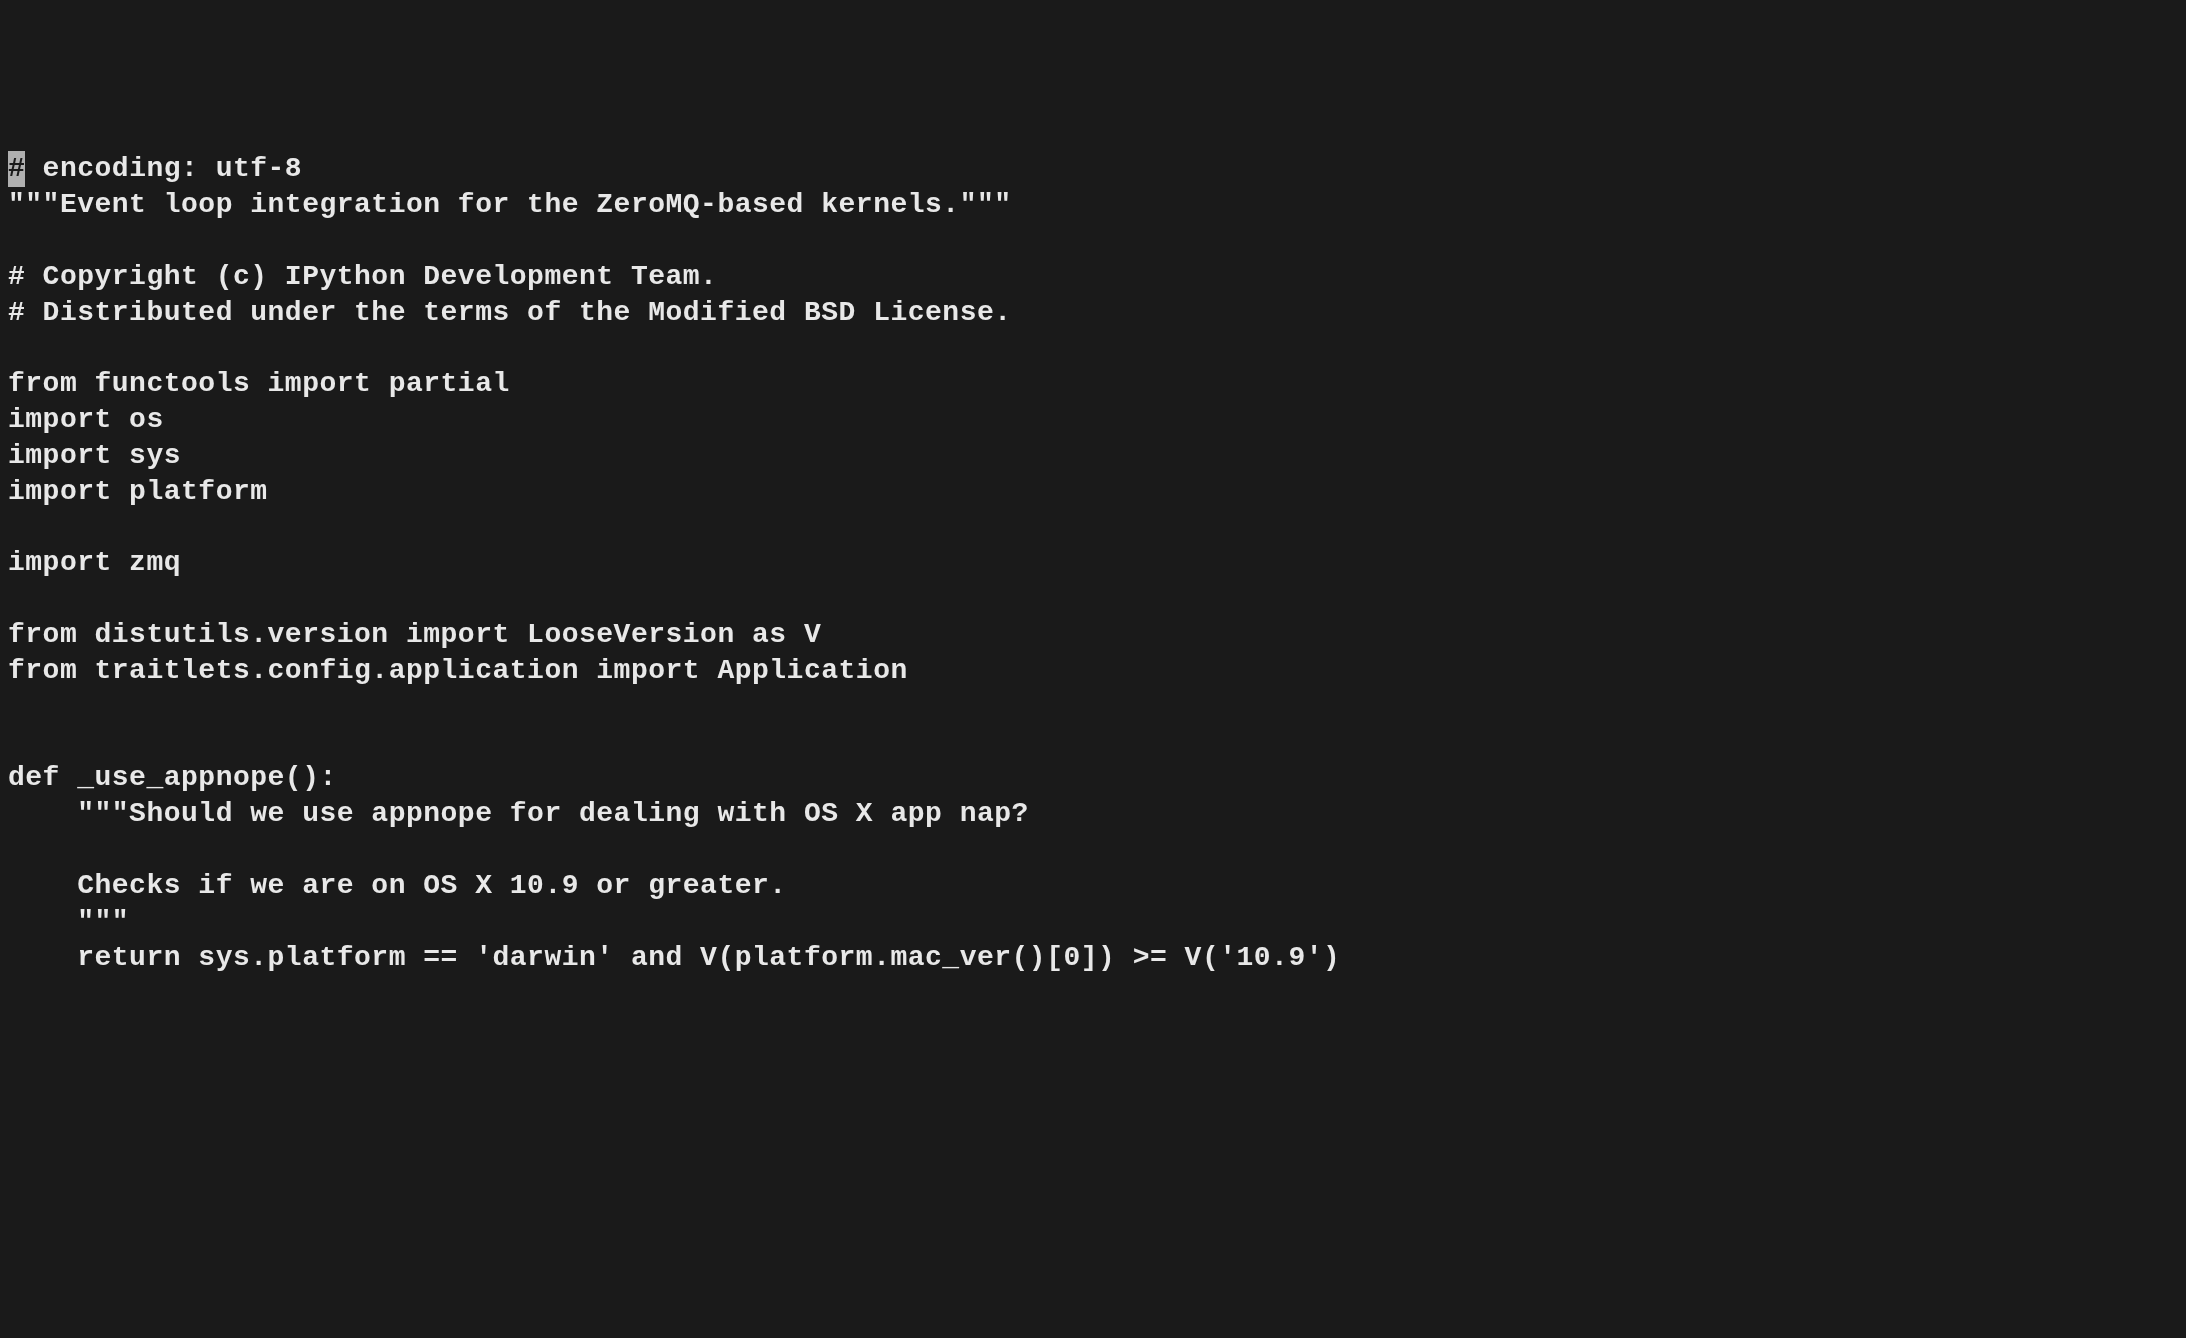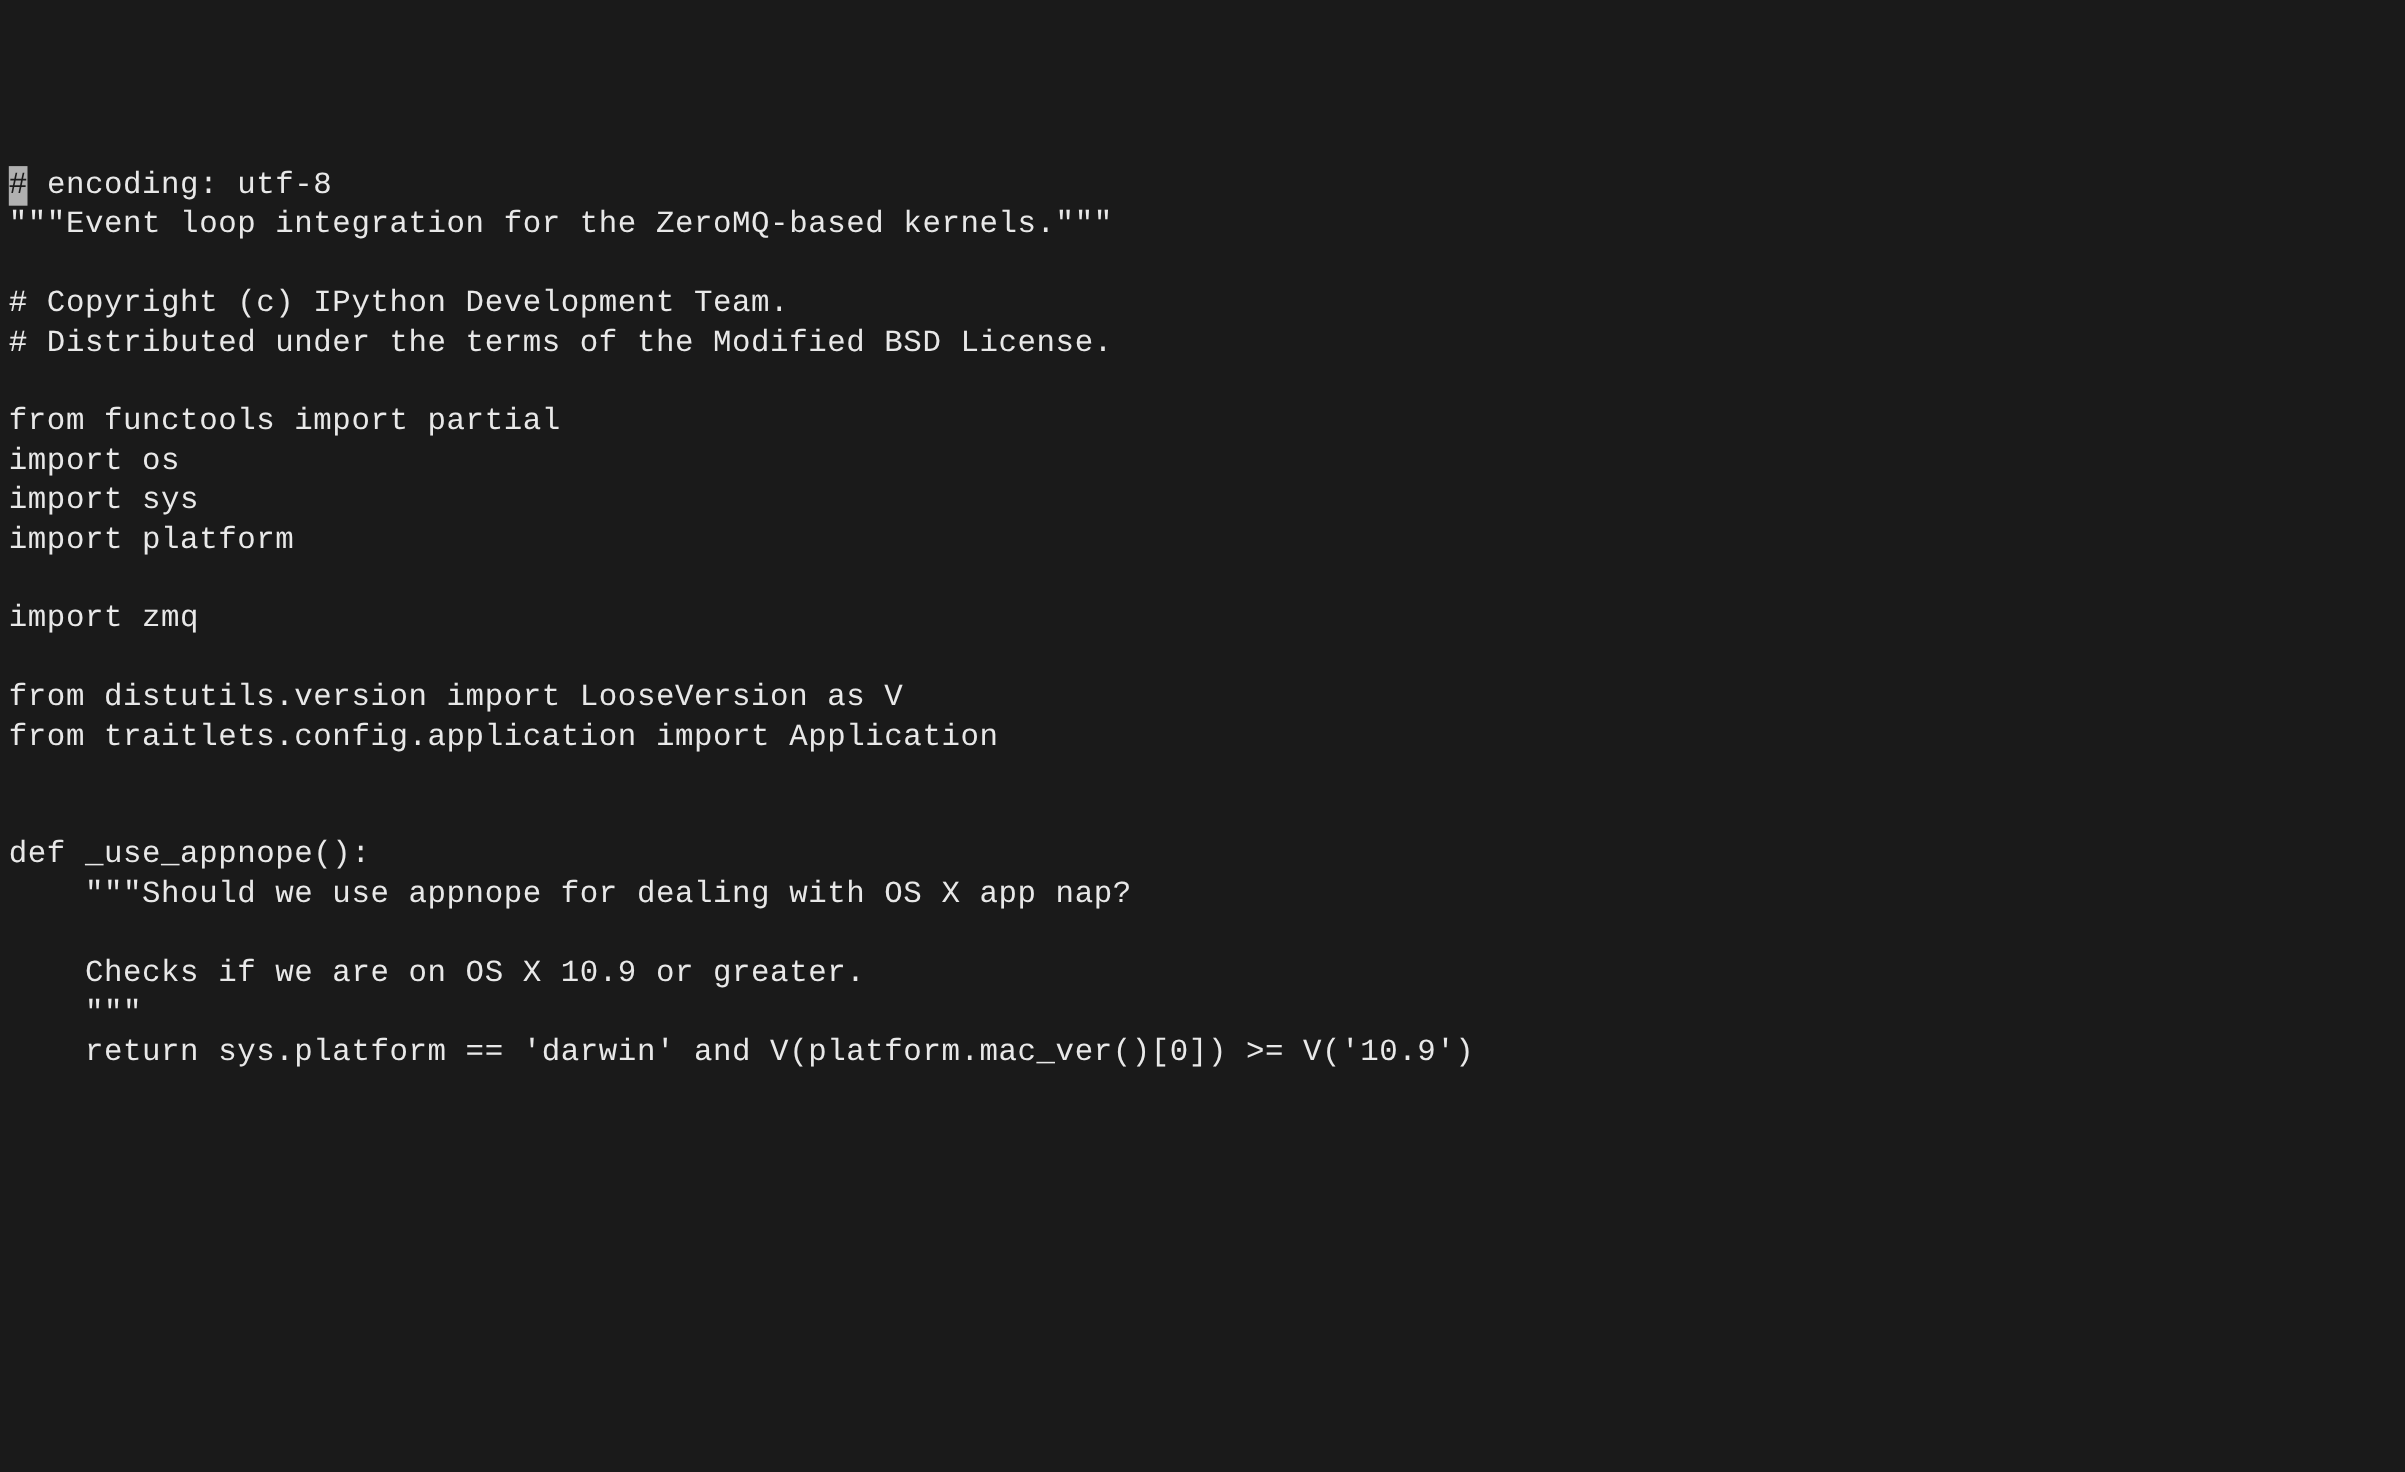--- a/index.html
+++ b/index.html
@@ -1,18 +1,19 @@
 <!DOCTYPE html>
 <html><head>
   <meta charset="utf-8">
   <style>
     * {
       margin: 0;
       padding: 0;
       box-sizing: border-box;
+      font-weight: bold;
     }
     body {
       background-color: #1a1a1a;
       color: #e8e8e8;
       font-family: "SF Mono", Monaco, Menlo, Consolas, "Courier New", monospace;
       font-size: 28px;
       line-height: 1.28;
       padding: 8px 8px;
       white-space: pre;
       overflow: hidden;

